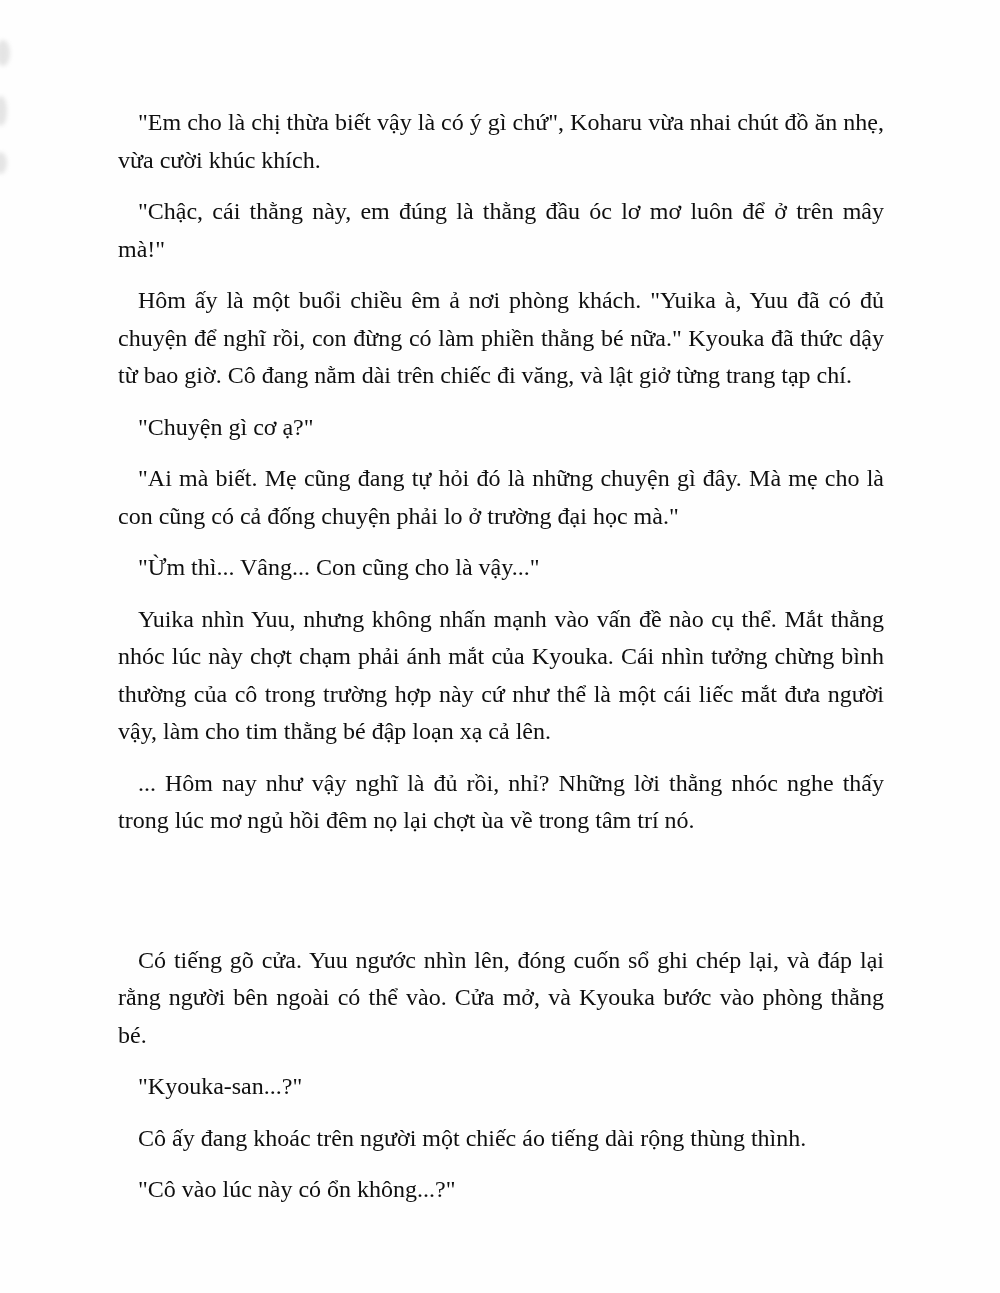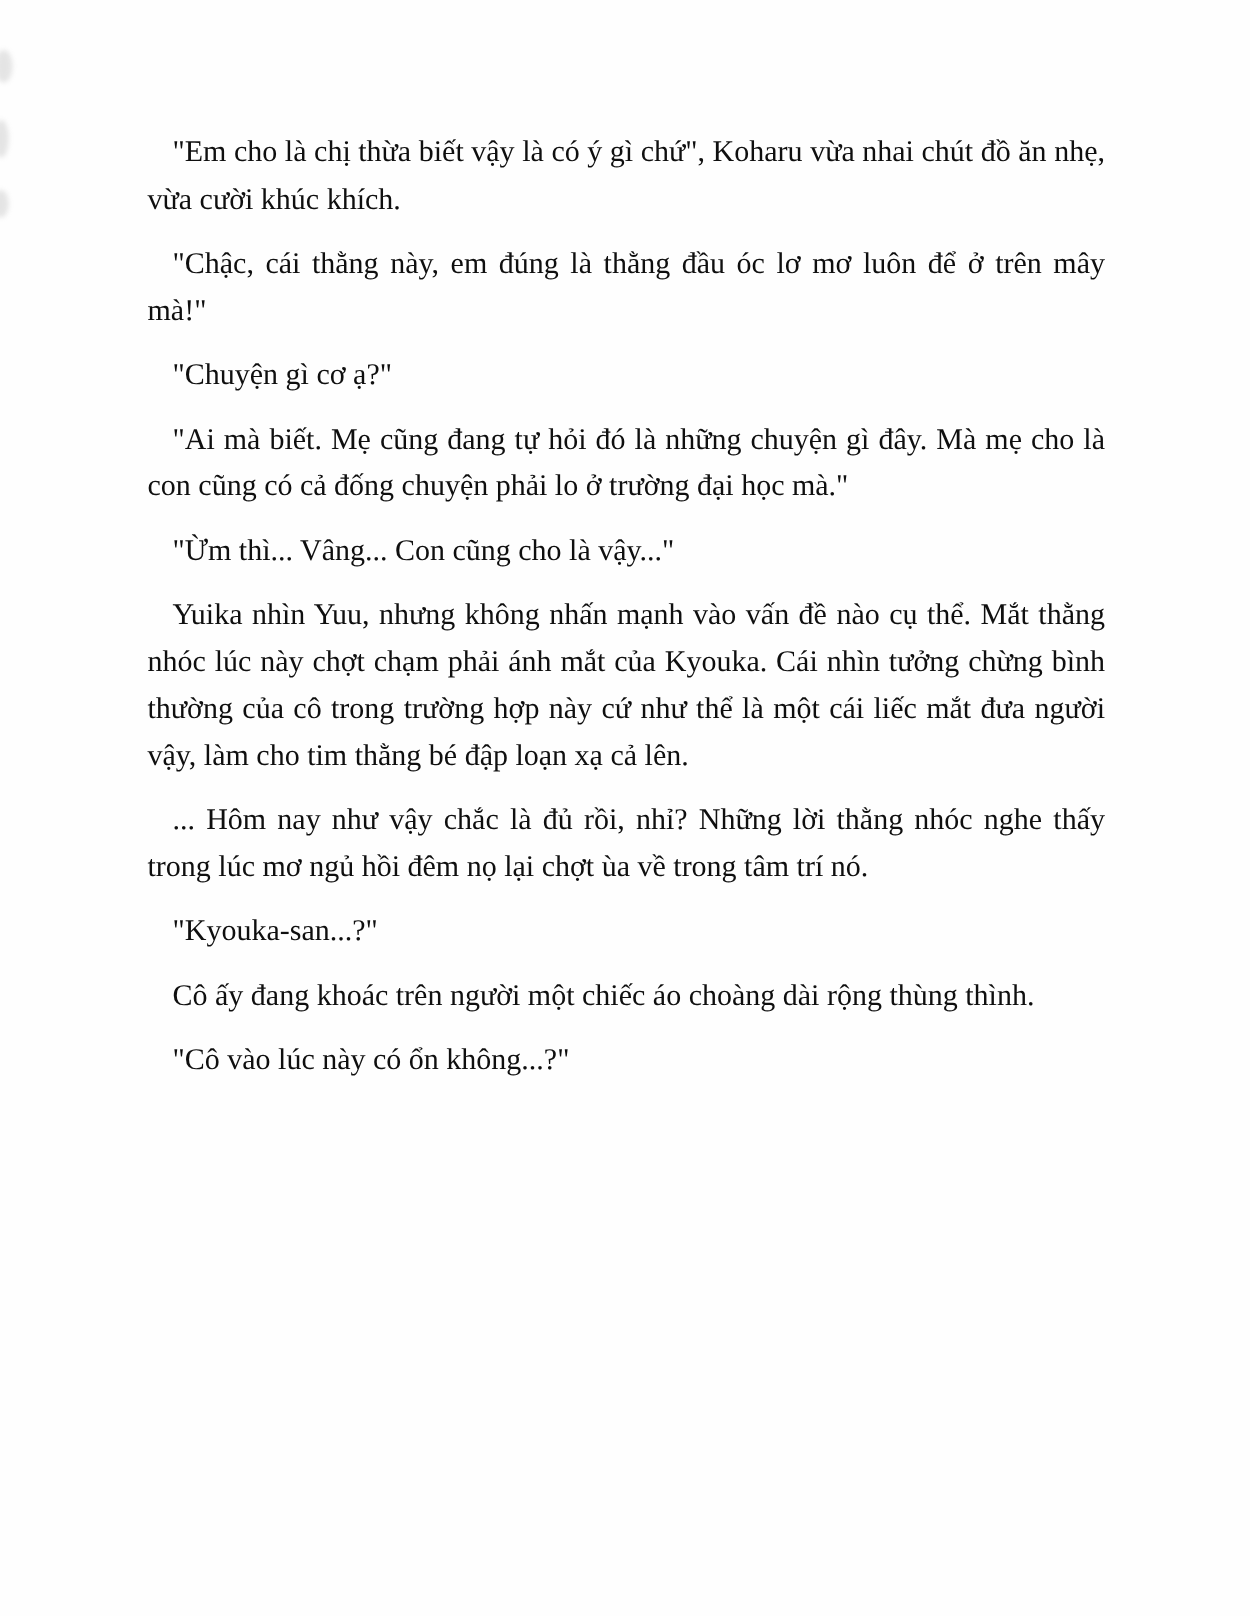--- a/index.html
+++ b/index.html
@@ -55,23 +55,25 @@
 
 <div class="page">
 
   <div class="scan-artifact artifact-1"></div>
   <div class="scan-artifact artifact-2"></div>
   <div class="scan-artifact artifact-3"></div>
 
   <div class="text-block">
     <p class="para">"Em cho là chị thừa biết vậy là có ý gì chứ", Koharu vừa nhai chút đồ ăn nhẹ, vừa cười khúc khích.</p>
     <p class="para">"Chậc, cái thằng này, em đúng là thằng đầu óc lơ mơ luôn để ở trên mây mà!"</p>
+    <p class="para">Hôm ấy là một buổi chiều êm ả nơi phòng khách. "Yuika à, Yuu đã có đủ chuyện để nghĩ rồi, con đừng có làm phiền thằng bé nữa." Kyouka đã thức dậy từ bao giờ. Cô đang nằm dài trên chiếc đi văng, và lật giở từng trang tạp chí.</p>
     <p class="para">"Chuyện gì cơ ạ?"</p>
     <p class="para">"Ai mà biết. Mẹ cũng đang tự hỏi đó là những chuyện gì đây. Mà mẹ cho là con cũng có cả đống chuyện phải lo ở trường đại học mà."</p>
     <p class="para">"Ừm thì... Vâng... Con cũng cho là vậy..."</p>
     <p class="para">Yuika nhìn Yuu, nhưng không nhấn mạnh vào vấn đề nào cụ thể. Mắt thằng nhóc lúc này chợt chạm phải ánh mắt của Kyouka. Cái nhìn tưởng chừng bình thường của cô trong trường hợp này cứ như thể là một cái liếc mắt đưa người vậy, làm cho tim thằng bé đập loạn xạ cả lên.</p>
-    <p class="para">... Hôm nay như vậy chắc là đủ rồi, nhỉ? Những lời thằng nhóc nghe thấy trong lúc mơ ngủ hồi đêm nọ lại chợt ùa về trong tâm trí nó.</p>
+    <p class="para">... Hôm nay như vậy nghĩ là đủ rồi, nhỉ? Những lời thằng nhóc nghe thấy trong lúc mơ ngủ hồi đêm nọ lại chợt ùa về trong tâm trí nó.</p>
+    <p class="para scene-break">Có tiếng gõ cửa. Yuu ngước nhìn lên, đóng cuốn sổ ghi chép lại, và đáp lại rằng người bên ngoài có thể vào. Cửa mở, và Kyouka bước vào phòng thằng bé.</p>
     <p class="para">"Kyouka-san...?"</p>
-    <p class="para">Cô ấy đang khoác trên người một chiếc áo choàng dài rộng thùng thình.</p>
+    <p class="para">Cô ấy đang khoác trên người một chiếc áo tiếng dài rộng thùng thình.</p>
     <p class="para">"Cô vào lúc này có ổn không...?"</p>
   </div>
 
 </div>
 
 </body></html>

